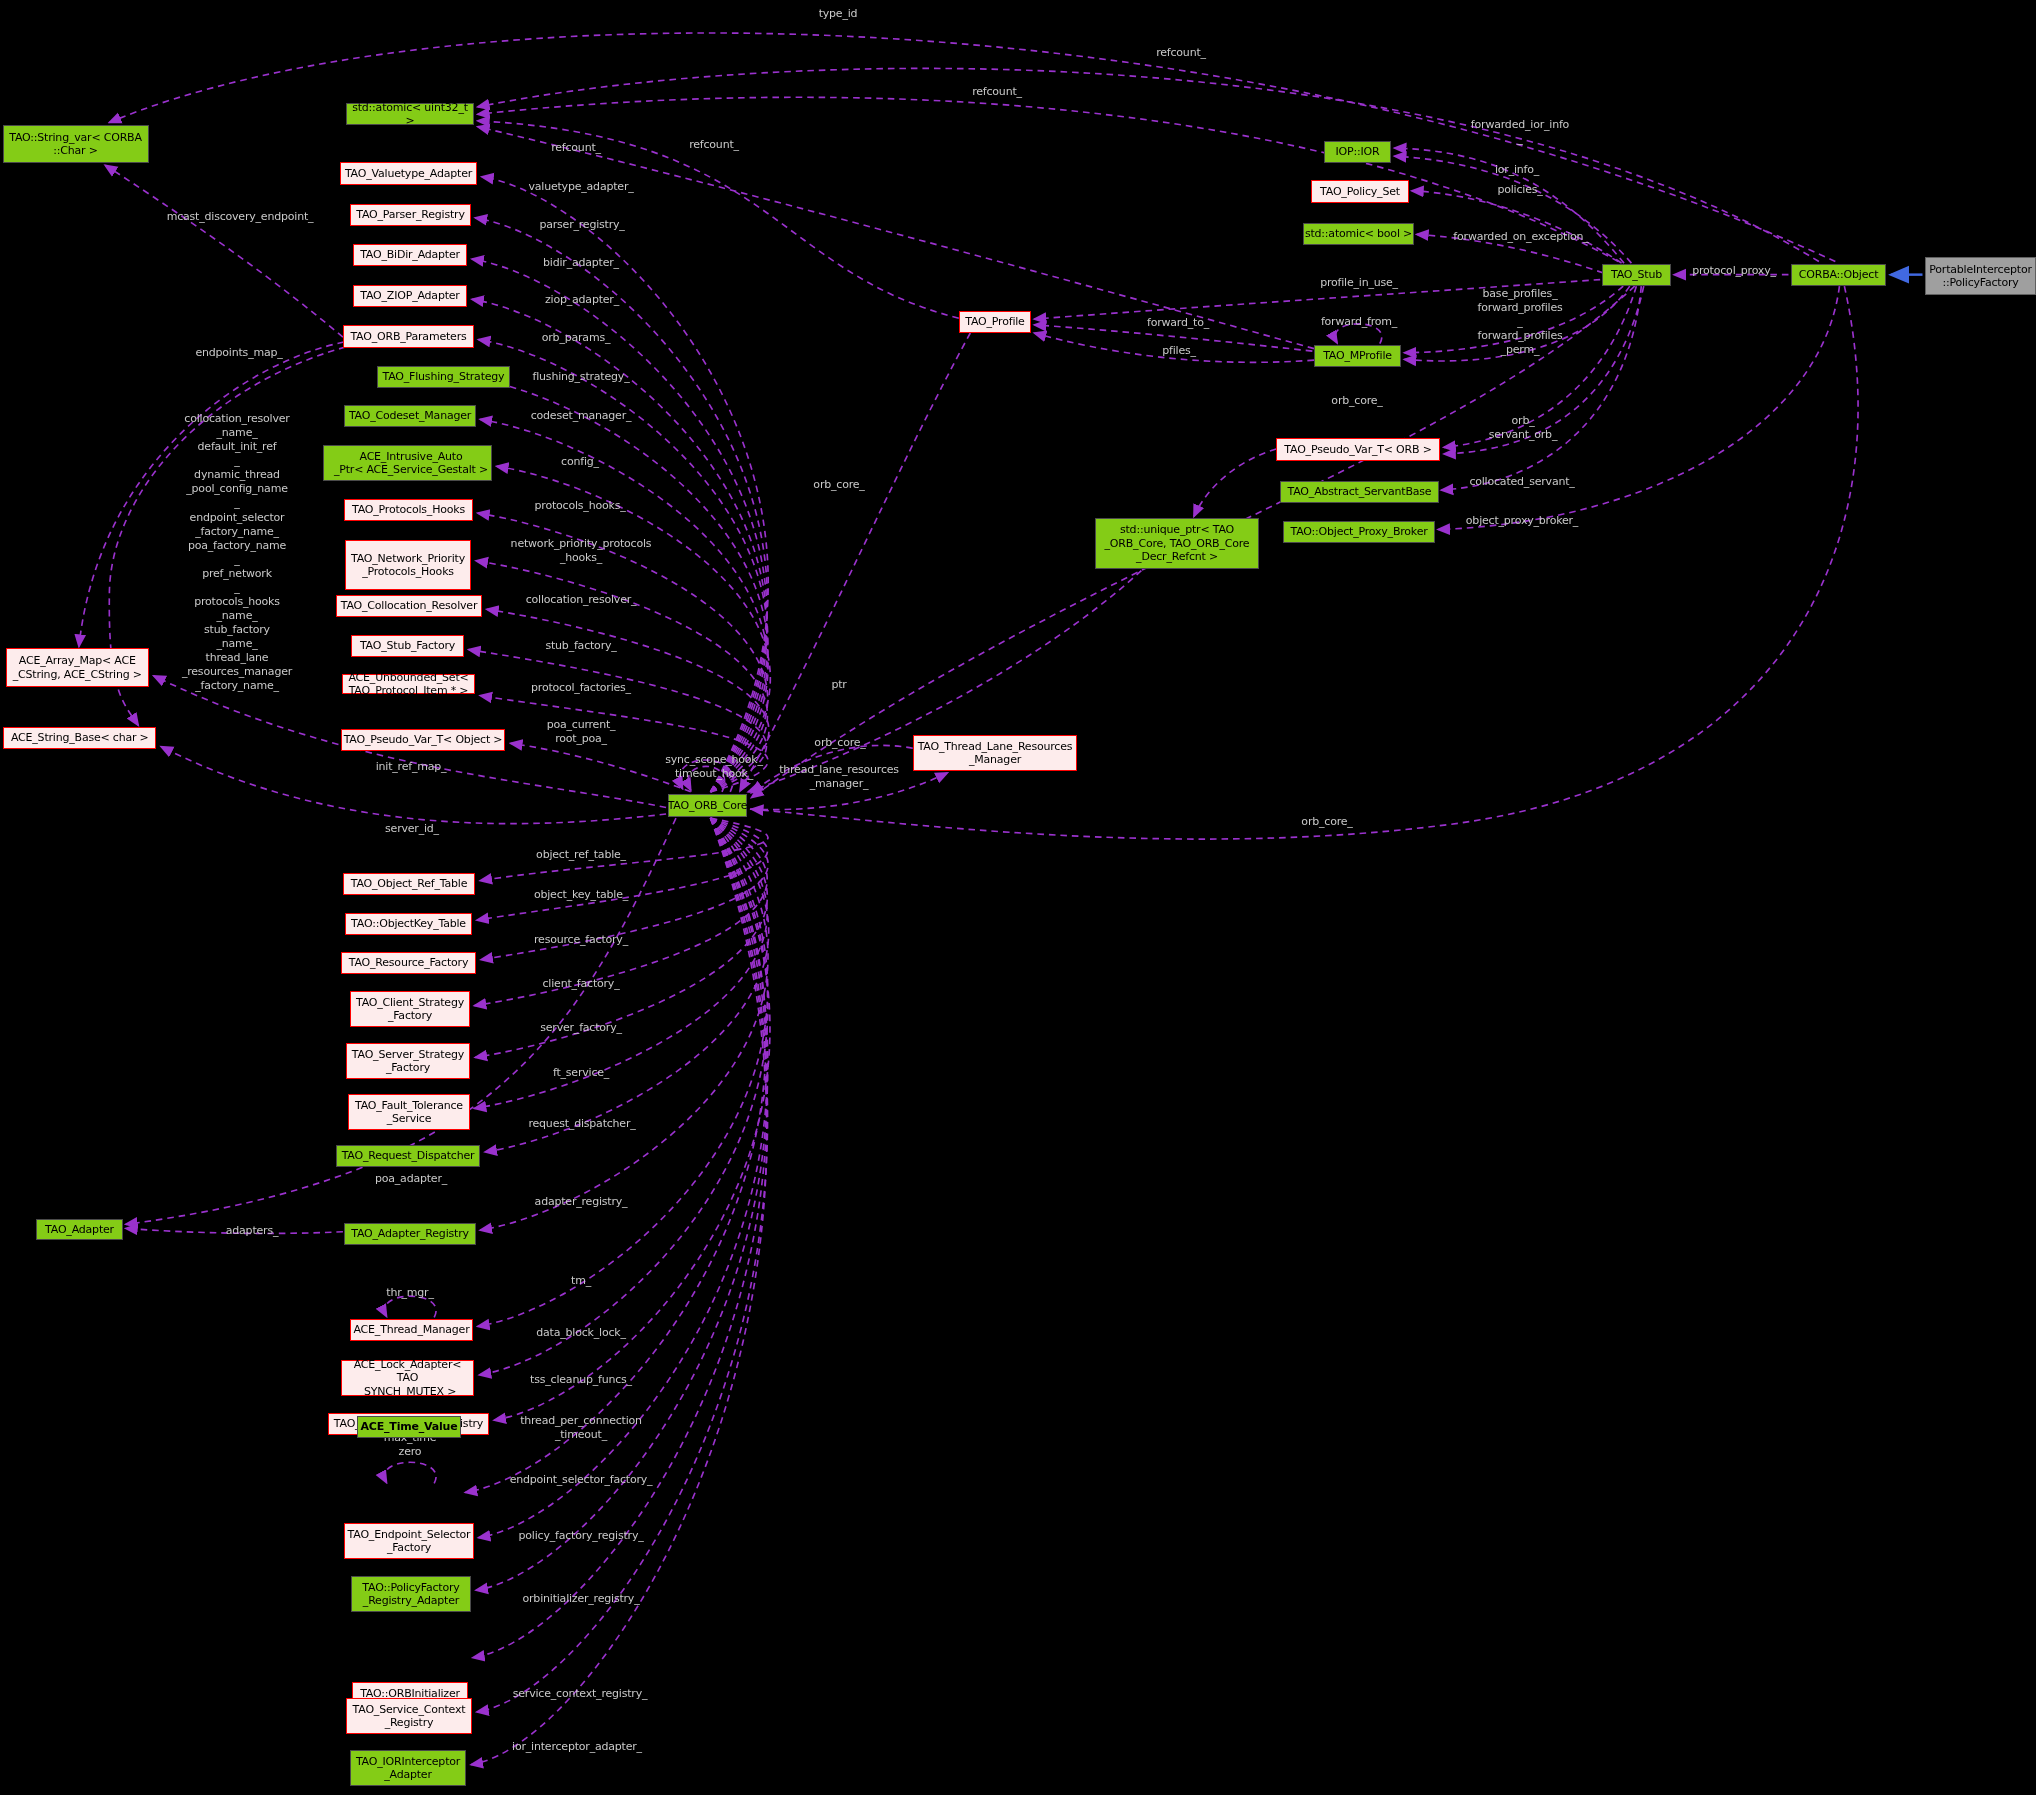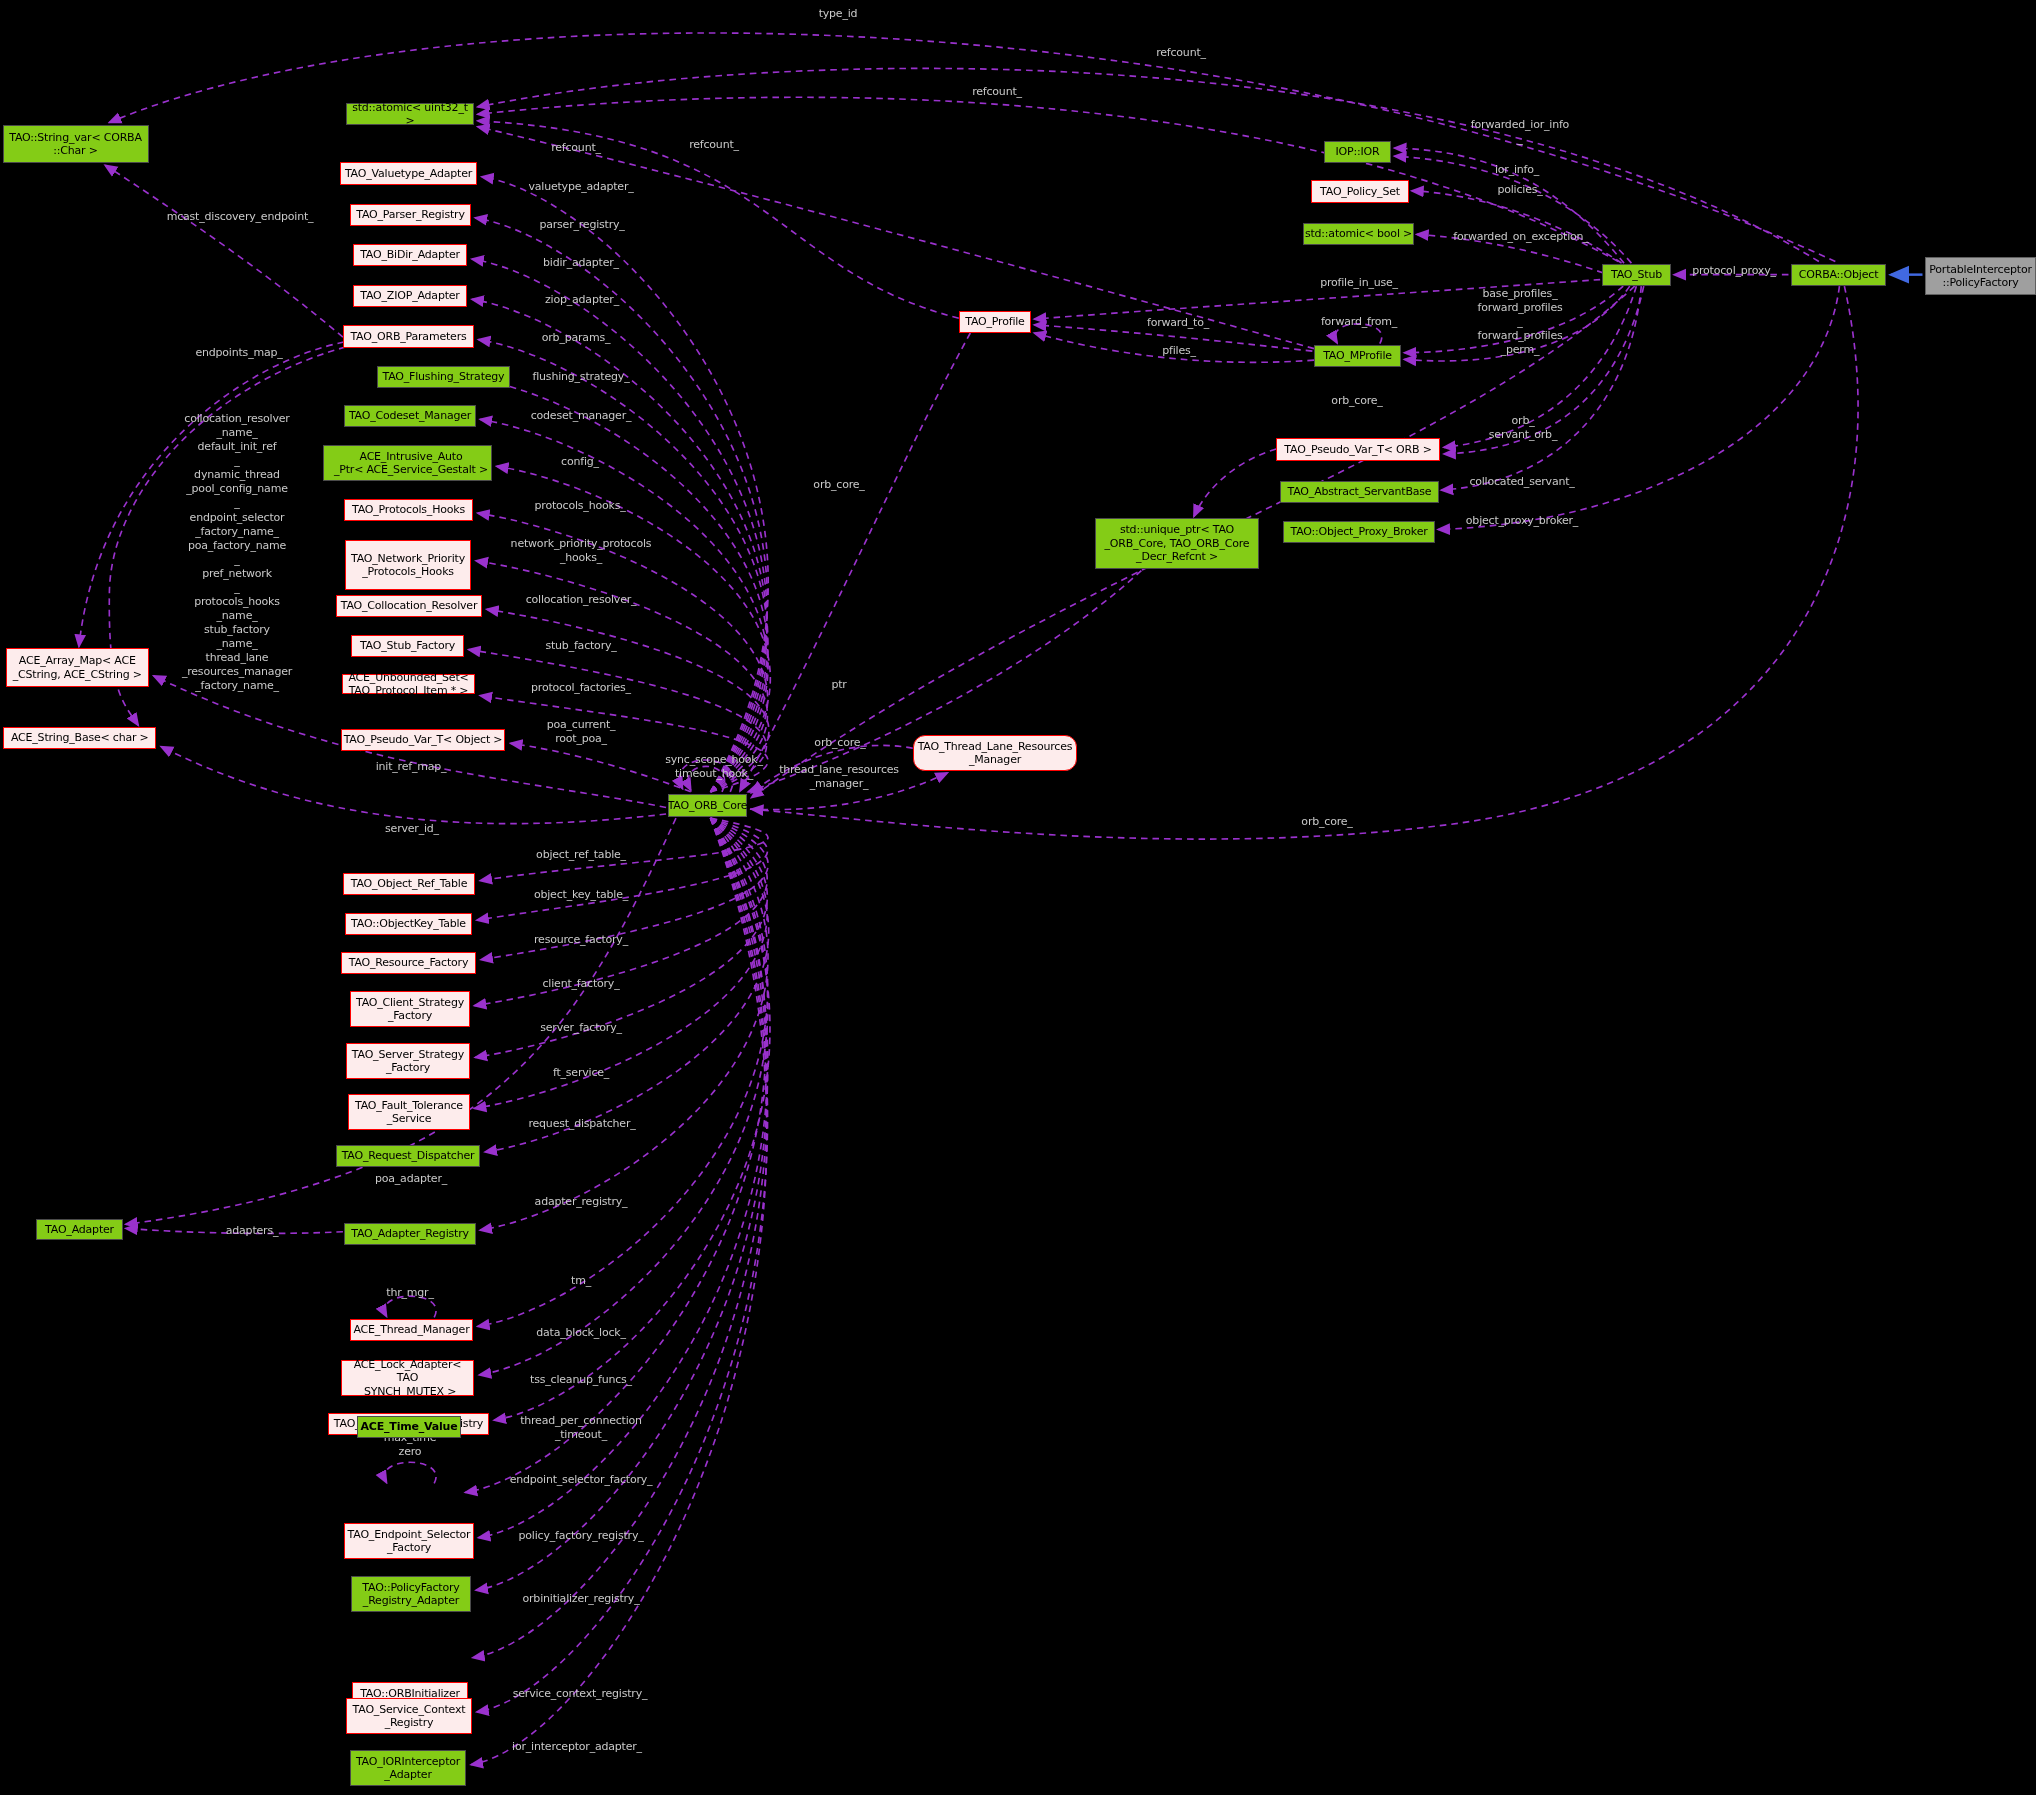--- a/index.html
+++ b/index.html
@@ -162,21 +162,21 @@
     <div class="node plain" style="left: 1602px; top: 264px; width: 69px; height: 22px;">TAO_Stub</div>
     <div class="node plain" style="left: 1791px; top: 264px; width: 95px; height: 22px;">CORBA::Object</div>
     <div class="node current" style="left: 1925px; top: 257px; width: 111px; height: 38px;">PortableInterceptor
 ::PolicyFactory</div>
     <div class="node ref" style="left: 1276px; top: 438px; width: 164px; height: 23px;">TAO_Pseudo_Var_T&lt; ORB &gt;</div>
     <div class="node plain" style="left: 1280px; top: 481px; width: 159px; height: 22px;">TAO_Abstract_ServantBase</div>
     <div class="node plain" style="left: 1283px; top: 521px; width: 152px; height: 22px;">TAO::Object_Proxy_Broker</div>
     <div class="node plain" style="left: 1095px; top: 518px; width: 164px; height: 51px;">std::unique_ptr&lt; TAO
 _ORB_Core, TAO_ORB_Core
 _Decr_Refcnt &gt;</div>
-    <div class="node ref" style="left: 913px; top: 735px; width: 164px; height: 36px; border-radius: 12px;">TAO_Thread_Lane_Resources
+    <div class="node ref" style="left: 913px; top: 735px; width: 164px; height: 36px;">TAO_Thread_Lane_Resources
 _Manager</div>
     <div class="edge-label" style="left: 838px; top: 14px;">type_id</div>
     <div class="edge-label" style="left: 1181px; top: 53px;">refcount_</div>
     <div class="edge-label" style="left: 997px; top: 92px;">refcount_</div>
     <div class="edge-label" style="left: 576px; top: 148px;">refcount_</div>
     <div class="edge-label" style="left: 714px; top: 145px;">refcount_</div>
     <div class="edge-label" style="left: 240px; top: 217px;">mcast_discovery_endpoint_</div>
     <div class="edge-label" style="left: 581px; top: 187px;">valuetype_adapter_</div>
     <div class="edge-label" style="left: 582px; top: 225px;">parser_registry_</div>
     <div class="edge-label" style="left: 581px; top: 263px;">bidir_adapter_</div>

